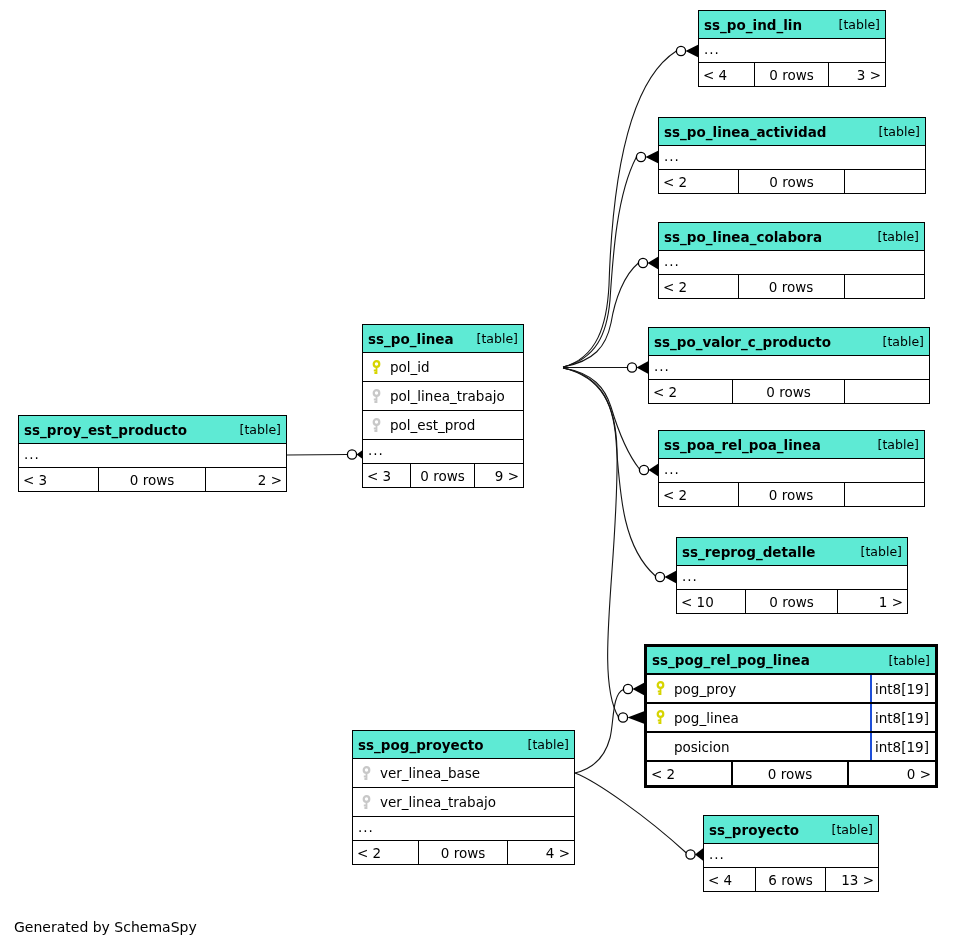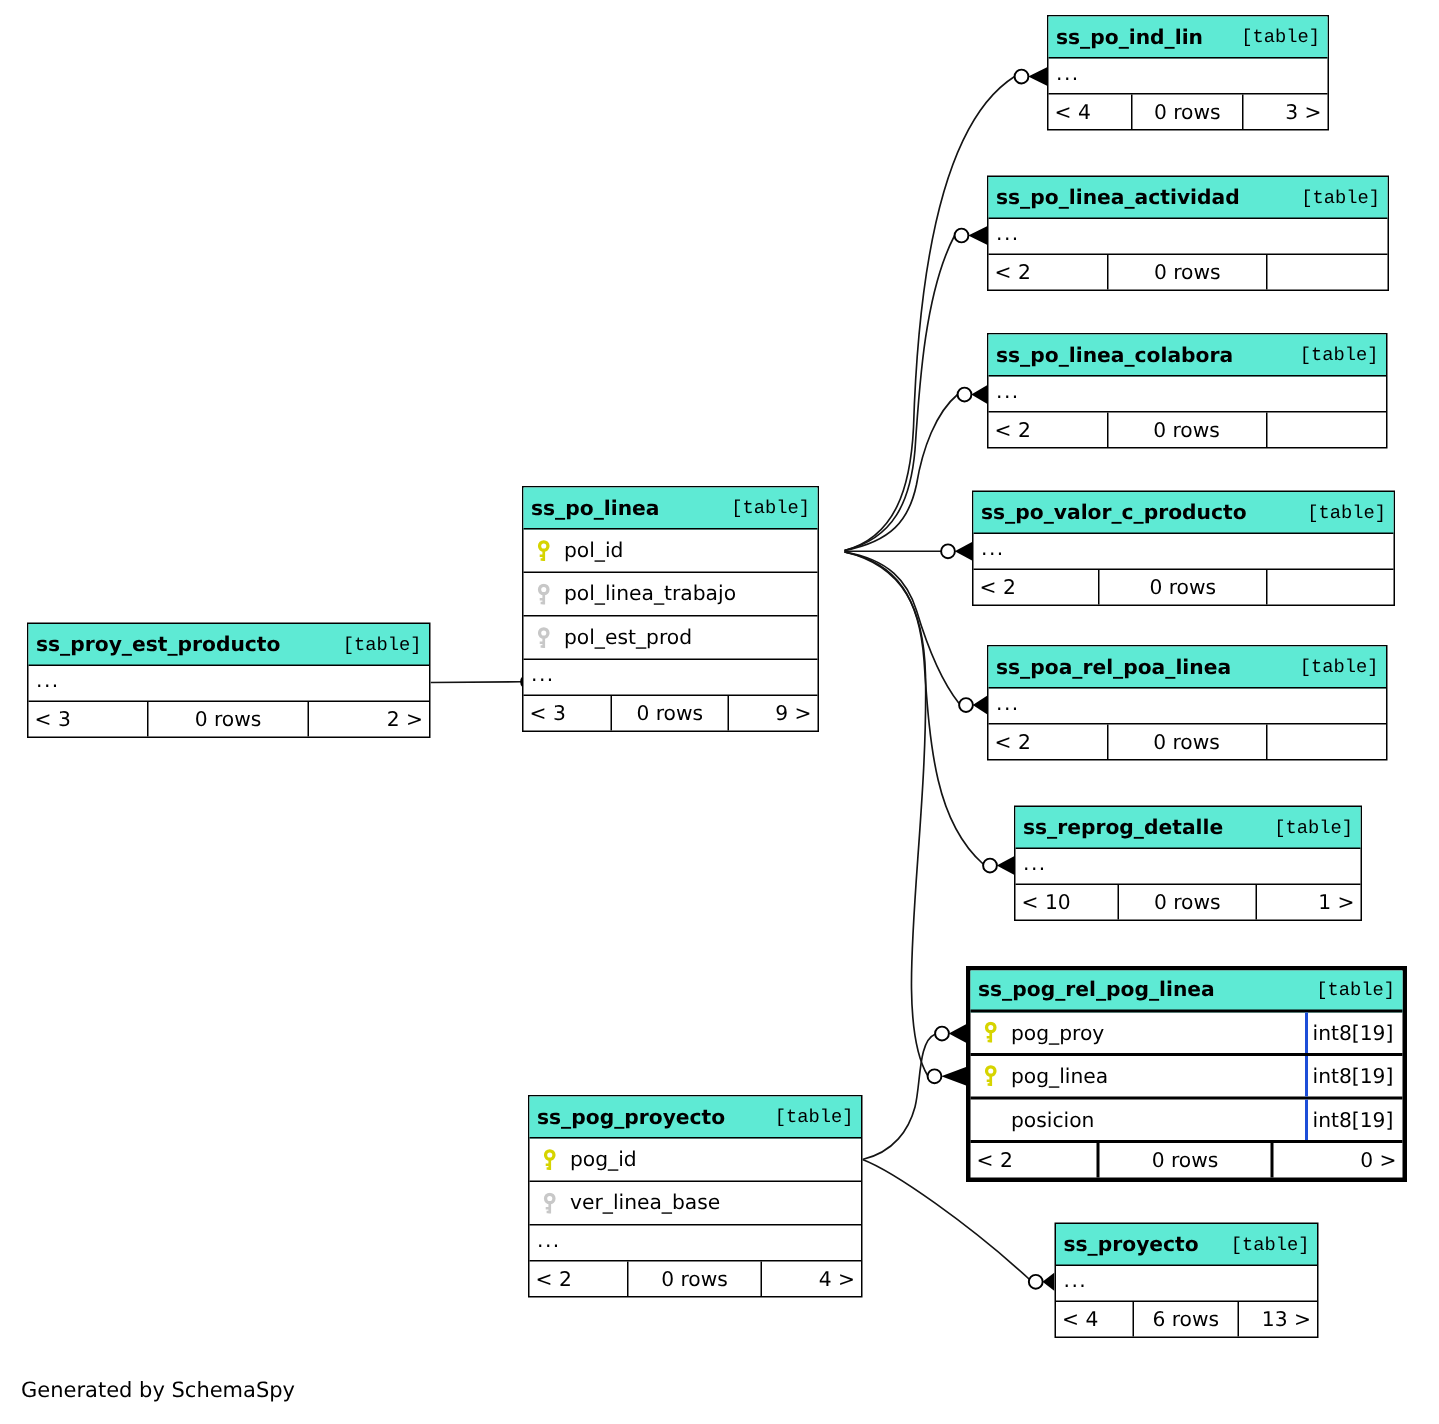--- a/index.html
+++ b/index.html
@@ -6,21 +6,21 @@
   body{font-family:"DejaVu Sans",sans-serif;color:#000;}
   #diagram{position:relative;width:959px;height:949px;overflow:hidden;background:#fff;}
   #edges{position:absolute;left:0;top:0;z-index:1;}
   #edges path.edge{fill:none;stroke:#141414;stroke-width:1.1;}
   #edges circle.zero{fill:#fff;stroke:#000;stroke-width:1.3;}
   #edges path.foot{fill:#000;stroke:none;}
   .tbl{position:absolute;z-index:2;background:#fff;border:1px solid #000;font-size:13.5px;box-sizing:border-box;}
   .tbl *{box-sizing:border-box;}
   .hd{display:flex;justify-content:space-between;align-items:center;height:28px;background:#5eead4;border-bottom:1px solid #000;padding:0 5px;}
   .nm{font-weight:bold;white-space:nowrap;}
-  .tag{font-size:12.5px;margin-left:10px;white-space:nowrap;font-family:Liberation Mono, monospace;}
+  .tag{font-size:12.5px;margin-left:10px;white-space:nowrap;}
   .colrow{display:flex;align-items:center;height:29px;border-bottom:1px solid #000;text-align:right;}
   .keyicon{flex:none;width:13px;margin:0 7px 0 7px;height:15px;}
   .keyicon svg{display:block;}
   .cname{white-space:nowrap;}
   .ctype{margin-left:auto;flex:none;width:65px;align-self:stretch;display:flex;align-items:center;padding:0 3px;border-left:2px solid #1d4ed8;}
   .dots{height:24px;border-bottom:1px solid #000;padding:0 0 5px 5px;display:flex;align-items:flex-end;letter-spacing:1px;}
   .ft{display:flex;height:23px;align-items:stretch;}
   .f1{width:30%;border-right:1px solid #000;display:flex;align-items:center;padding-left:4px;white-space:nowrap;}
   .f2{width:40%;border-right:1px solid #000;display:flex;align-items:center;justify-content:center;white-space:nowrap;}
   .f3{width:30%;display:flex;align-items:center;justify-content:flex-end;padding-right:4px;white-space:nowrap;}
@@ -181,21 +181,21 @@
       <span class="cname">posicion</span>
       <span class="ctype">int8[19]</span>
     </div>
     <div class="ft">
       <span class="f1">&lt; 2</span>
       <span class="f2">0 rows</span>
       <span class="f3">0 &gt;</span>
     </div>
   </div>
 
-  <div class="tbl" style="left:348px;top:324px;width:198px">
+  <div class="tbl" style="left:362px;top:324px;width:162px">
     <div class="hd">
       <span class="nm">ss_po_linea</span>
       <span class="tag">[table]</span>
     </div>
     <div class="colrow">
       <span class="keyicon">
           <svg width="13" height="15" viewBox="0 0 13 15">
             <circle cx="6.5" cy="4" r="2.8" fill="none" stroke="#d6d400" stroke-width="2.2"></circle>
             <path d="M6.5,6.8 V14 M6.5,10.5 H3.8 M6.5,13 H4.4" stroke="#d6d400" stroke-width="1.8" fill="none"></path>
           </svg>
@@ -242,34 +242,34 @@
   </div>
 
   <div class="tbl" style="left:352px;top:730px;width:223px">
     <div class="hd">
       <span class="nm">ss_pog_proyecto</span>
       <span class="tag">[table]</span>
     </div>
     <div class="colrow">
       <span class="keyicon">
           <svg width="13" height="15" viewBox="0 0 13 15">
-            <circle cx="6.5" cy="4" r="2.8" fill="none" stroke="#d6d400" stroke-width="2.2"></circle>
-            <path d="M6.5,6.8 V14 M6.5,10.5 H3.8 M6.5,13 H4.4" stroke="#d6d400" stroke-width="1.8" fill="none"></path>
-          </svg>
-        </span>
-      <span class="cname">pog_id</span>
-    </div>
-    <div class="colrow">
-      <span class="keyicon">
-          <svg width="13" height="15" viewBox="0 0 13 15">
             <circle cx="6.5" cy="4" r="2.8" fill="none" stroke="#c8c8c8" stroke-width="2.2"></circle>
             <path d="M6.5,6.8 V14 M6.5,10.5 H3.8 M6.5,13 H4.4" stroke="#c8c8c8" stroke-width="1.8" fill="none"></path>
           </svg>
         </span>
       <span class="cname">ver_linea_base</span>
+    </div>
+    <div class="colrow">
+      <span class="keyicon">
+          <svg width="13" height="15" viewBox="0 0 13 15">
+            <circle cx="6.5" cy="4" r="2.8" fill="none" stroke="#c8c8c8" stroke-width="2.2"></circle>
+            <path d="M6.5,6.8 V14 M6.5,10.5 H3.8 M6.5,13 H4.4" stroke="#c8c8c8" stroke-width="1.8" fill="none"></path>
+          </svg>
+        </span>
+      <span class="cname">ver_linea_trabajo</span>
     </div>
     <div class="dots">...</div>
     <div class="ft">
       <span class="f1">&lt; 2</span>
       <span class="f2">0 rows</span>
       <span class="f3">4 &gt;</span>
     </div>
   </div>
 
   <div class="tbl" style="left:703px;top:815px;width:176px">

